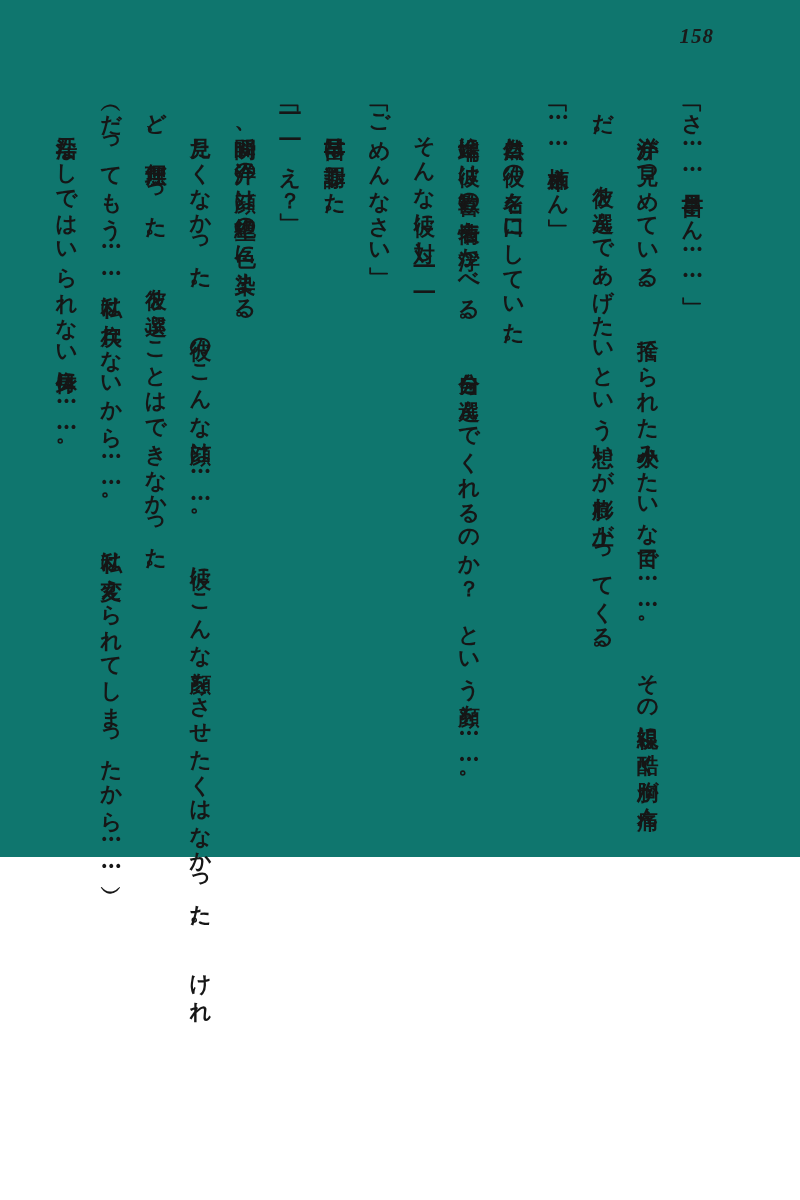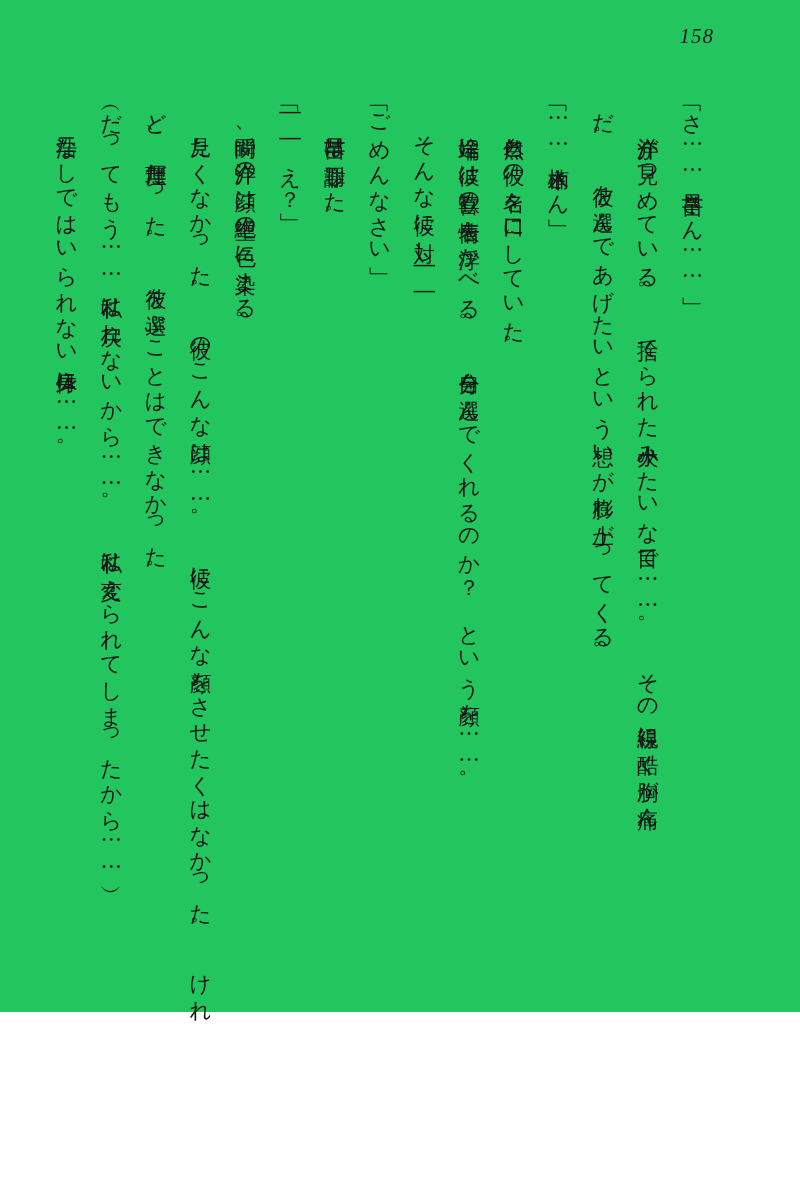--- a/index.html
+++ b/index.html
@@ -10,23 +10,24 @@
   body {
     width: 800px;
     height: 1200px;
     font-family: "Liberation Serif", "DejaVu Serif", serif;
     color: #1a1a1a;
     overflow: hidden;
   }
   #page {
     position: relative;
     width: 800px;
-    height: 1012px;
-    background: #22c55e;
+    height: 857px;
+    background: #0f766e;
     box-sizing: border-box;
+    font-weight: bold;
   }
   
   #page-number {
     position: absolute;
     top: 24px;
     right: 86px;
     font-family: "Liberation Serif", "DejaVu Serif", serif;
     font-style: italic;
     font-size: 21px;
     letter-spacing: 1px;

